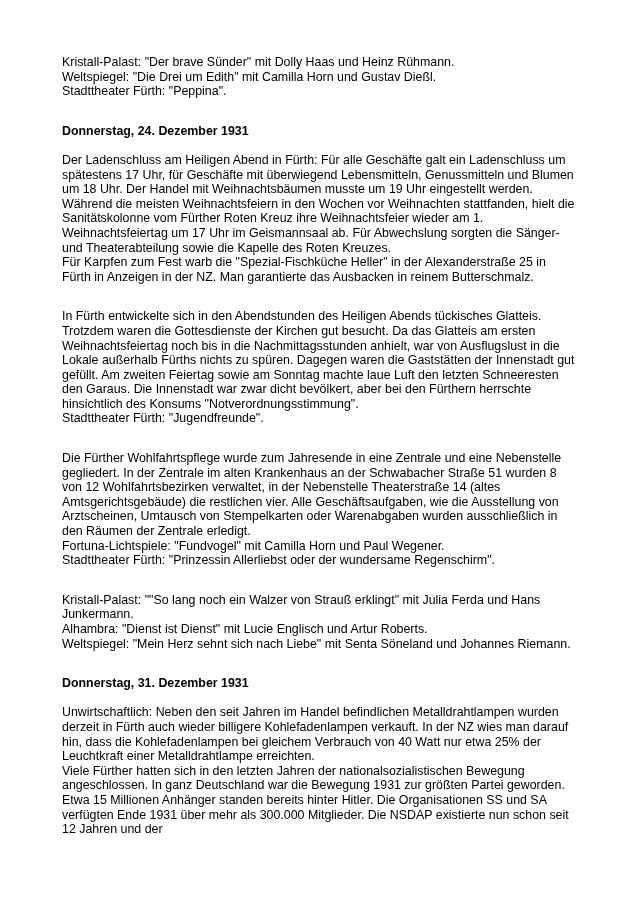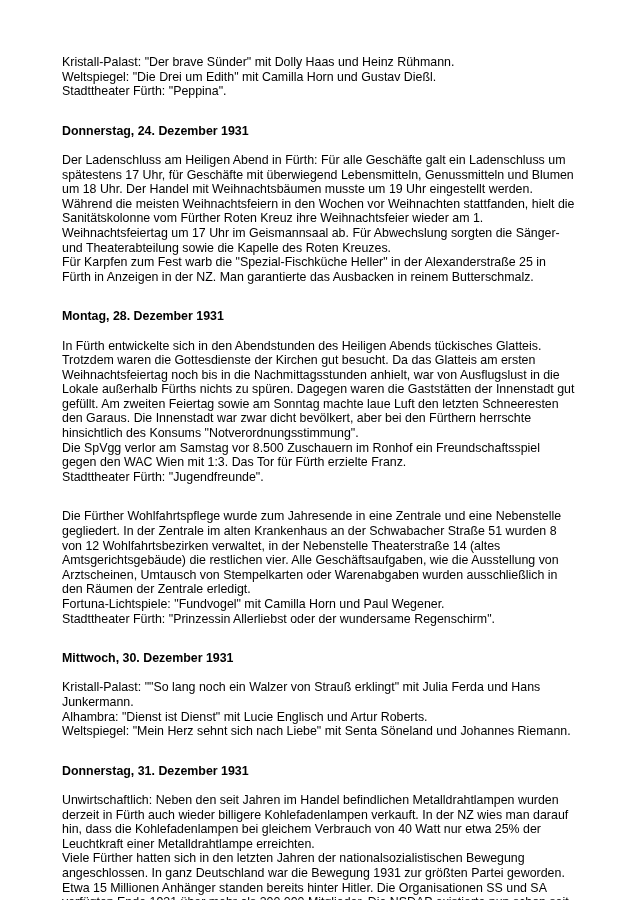--- a/index.html
+++ b/index.html
@@ -40,32 +40,29 @@
       <div class="block">Weltspiegel: "Die Drei um Edith" mit Camilla Horn und Gustav Dießl.</div>
       <div class="block">Stadttheater Fürth: "Peppina".</div>
     </div>
     <div class="section">
       <div class="heading">Donnerstag, 24. Dezember 1931</div>
       <div class="block">Der Ladenschluss am Heiligen Abend in Fürth: Für alle Geschäfte galt ein Ladenschluss um spätestens 17 Uhr, für Geschäfte mit überwiegend Lebensmitteln, Genussmitteln und Blumen um 18 Uhr. Der Handel mit Weihnachtsbäumen musste um 19 Uhr eingestellt werden.</div>
       <div class="block">Während die meisten Weihnachtsfeiern in den Wochen vor Weihnachten stattfanden, hielt die Sanitätskolonne vom Fürther Roten Kreuz ihre Weihnachtsfeier wieder am 1. Weihnachtsfeiertag um 17 Uhr im Geismannsaal ab. Für Abwechslung sorgten die Sänger- und Theaterabteilung sowie die Kapelle des Roten Kreuzes.</div>
       <div class="block">Für Karpfen zum Fest warb die "Spezial-Fischküche Heller" in der Alexanderstraße 25 in Fürth in Anzeigen in der NZ. Man garantierte das Ausbacken in reinem Butterschmalz.</div>
     </div>
     <div class="section">
-      <div class="heading">Montag, 28. Dezember 1931</div>
       <div class="block">In Fürth entwickelte sich in den Abendstunden des Heiligen Abends tückisches Glatteis. Trotzdem waren die Gottesdienste der Kirchen gut besucht. Da das Glatteis am ersten Weihnachtsfeiertag noch bis in die Nachmittagsstunden anhielt, war von Ausflugslust in die Lokale außerhalb Fürths nichts zu spüren. Dagegen waren die Gaststätten der Innenstadt gut gefüllt. Am zweiten Feiertag sowie am Sonntag machte laue Luft den letzten Schneeresten den Garaus. Die Innenstadt war zwar dicht bevölkert, aber bei den Fürthern herrschte hinsichtlich des Konsums "Notverordnungsstimmung".</div>
-      <div class="block">Die SpVgg verlor am Samstag vor 8.500 Zuschauern im Ronhof ein Freundschaftsspiel gegen den WAC Wien mit 1:3. Das Tor für Fürth erzielte Franz.</div>
       <div class="block">Stadttheater Fürth: "Jugendfreunde".</div>
     </div>
     <div class="section">
       <div class="block">Die Fürther Wohlfahrtspflege wurde zum Jahresende in eine Zentrale und eine Nebenstelle gegliedert. In der Zentrale im alten Krankenhaus an der Schwabacher Straße 51 wurden 8 von 12 Wohlfahrtsbezirken verwaltet, in der Nebenstelle Theaterstraße 14 (altes Amtsgerichtsgebäude) die restlichen vier. Alle Geschäftsaufgaben, wie die Ausstellung von Arztscheinen, Umtausch von Stempelkarten oder Warenabgaben wurden ausschließlich in den Räumen der Zentrale erledigt.</div>
       <div class="block">Fortuna-Lichtspiele: "Fundvogel" mit Camilla Horn und Paul Wegener.</div>
       <div class="block">Stadttheater Fürth: "Prinzessin Allerliebst oder der wundersame Regenschirm".</div>
     </div>
     <div class="section">
-      <div class="heading">Mittwoch, 30. Dezember 1931</div>
       <div class="block">Kristall-Palast: ""So lang noch ein Walzer von Strauß erklingt" mit Julia Ferda und Hans Junkermann.</div>
       <div class="block">Alhambra: "Dienst ist Dienst" mit Lucie Englisch und Artur Roberts.</div>
       <div class="block">Weltspiegel: "Mein Herz sehnt sich nach Liebe" mit Senta Söneland und Johannes Riemann.</div>
     </div>
     <div class="section">
       <div class="heading">Donnerstag, 31. Dezember 1931</div>
       <div class="block">Unwirtschaftlich: Neben den seit Jahren im Handel befindlichen Metalldrahtlampen wurden derzeit in Fürth auch wieder billigere Kohlefadenlampen verkauft. In der NZ wies man darauf hin, dass die Kohlefadenlampen bei gleichem Verbrauch von 40 Watt nur etwa 25% der Leuchtkraft einer Metalldrahtlampe erreichten.</div>
       <div class="block">Viele Fürther hatten sich in den letzten Jahren der nationalsozialistischen Bewegung angeschlossen. In ganz Deutschland war die Bewegung 1931 zur größten Partei geworden. Etwa 15 Millionen Anhänger standen bereits hinter Hitler. Die Organisationen SS und SA verfügten Ende 1931 über mehr als 300.000 Mitglieder. Die NSDAP existierte nun schon seit 12 Jahren und der</div>
     </div>
   </div>

